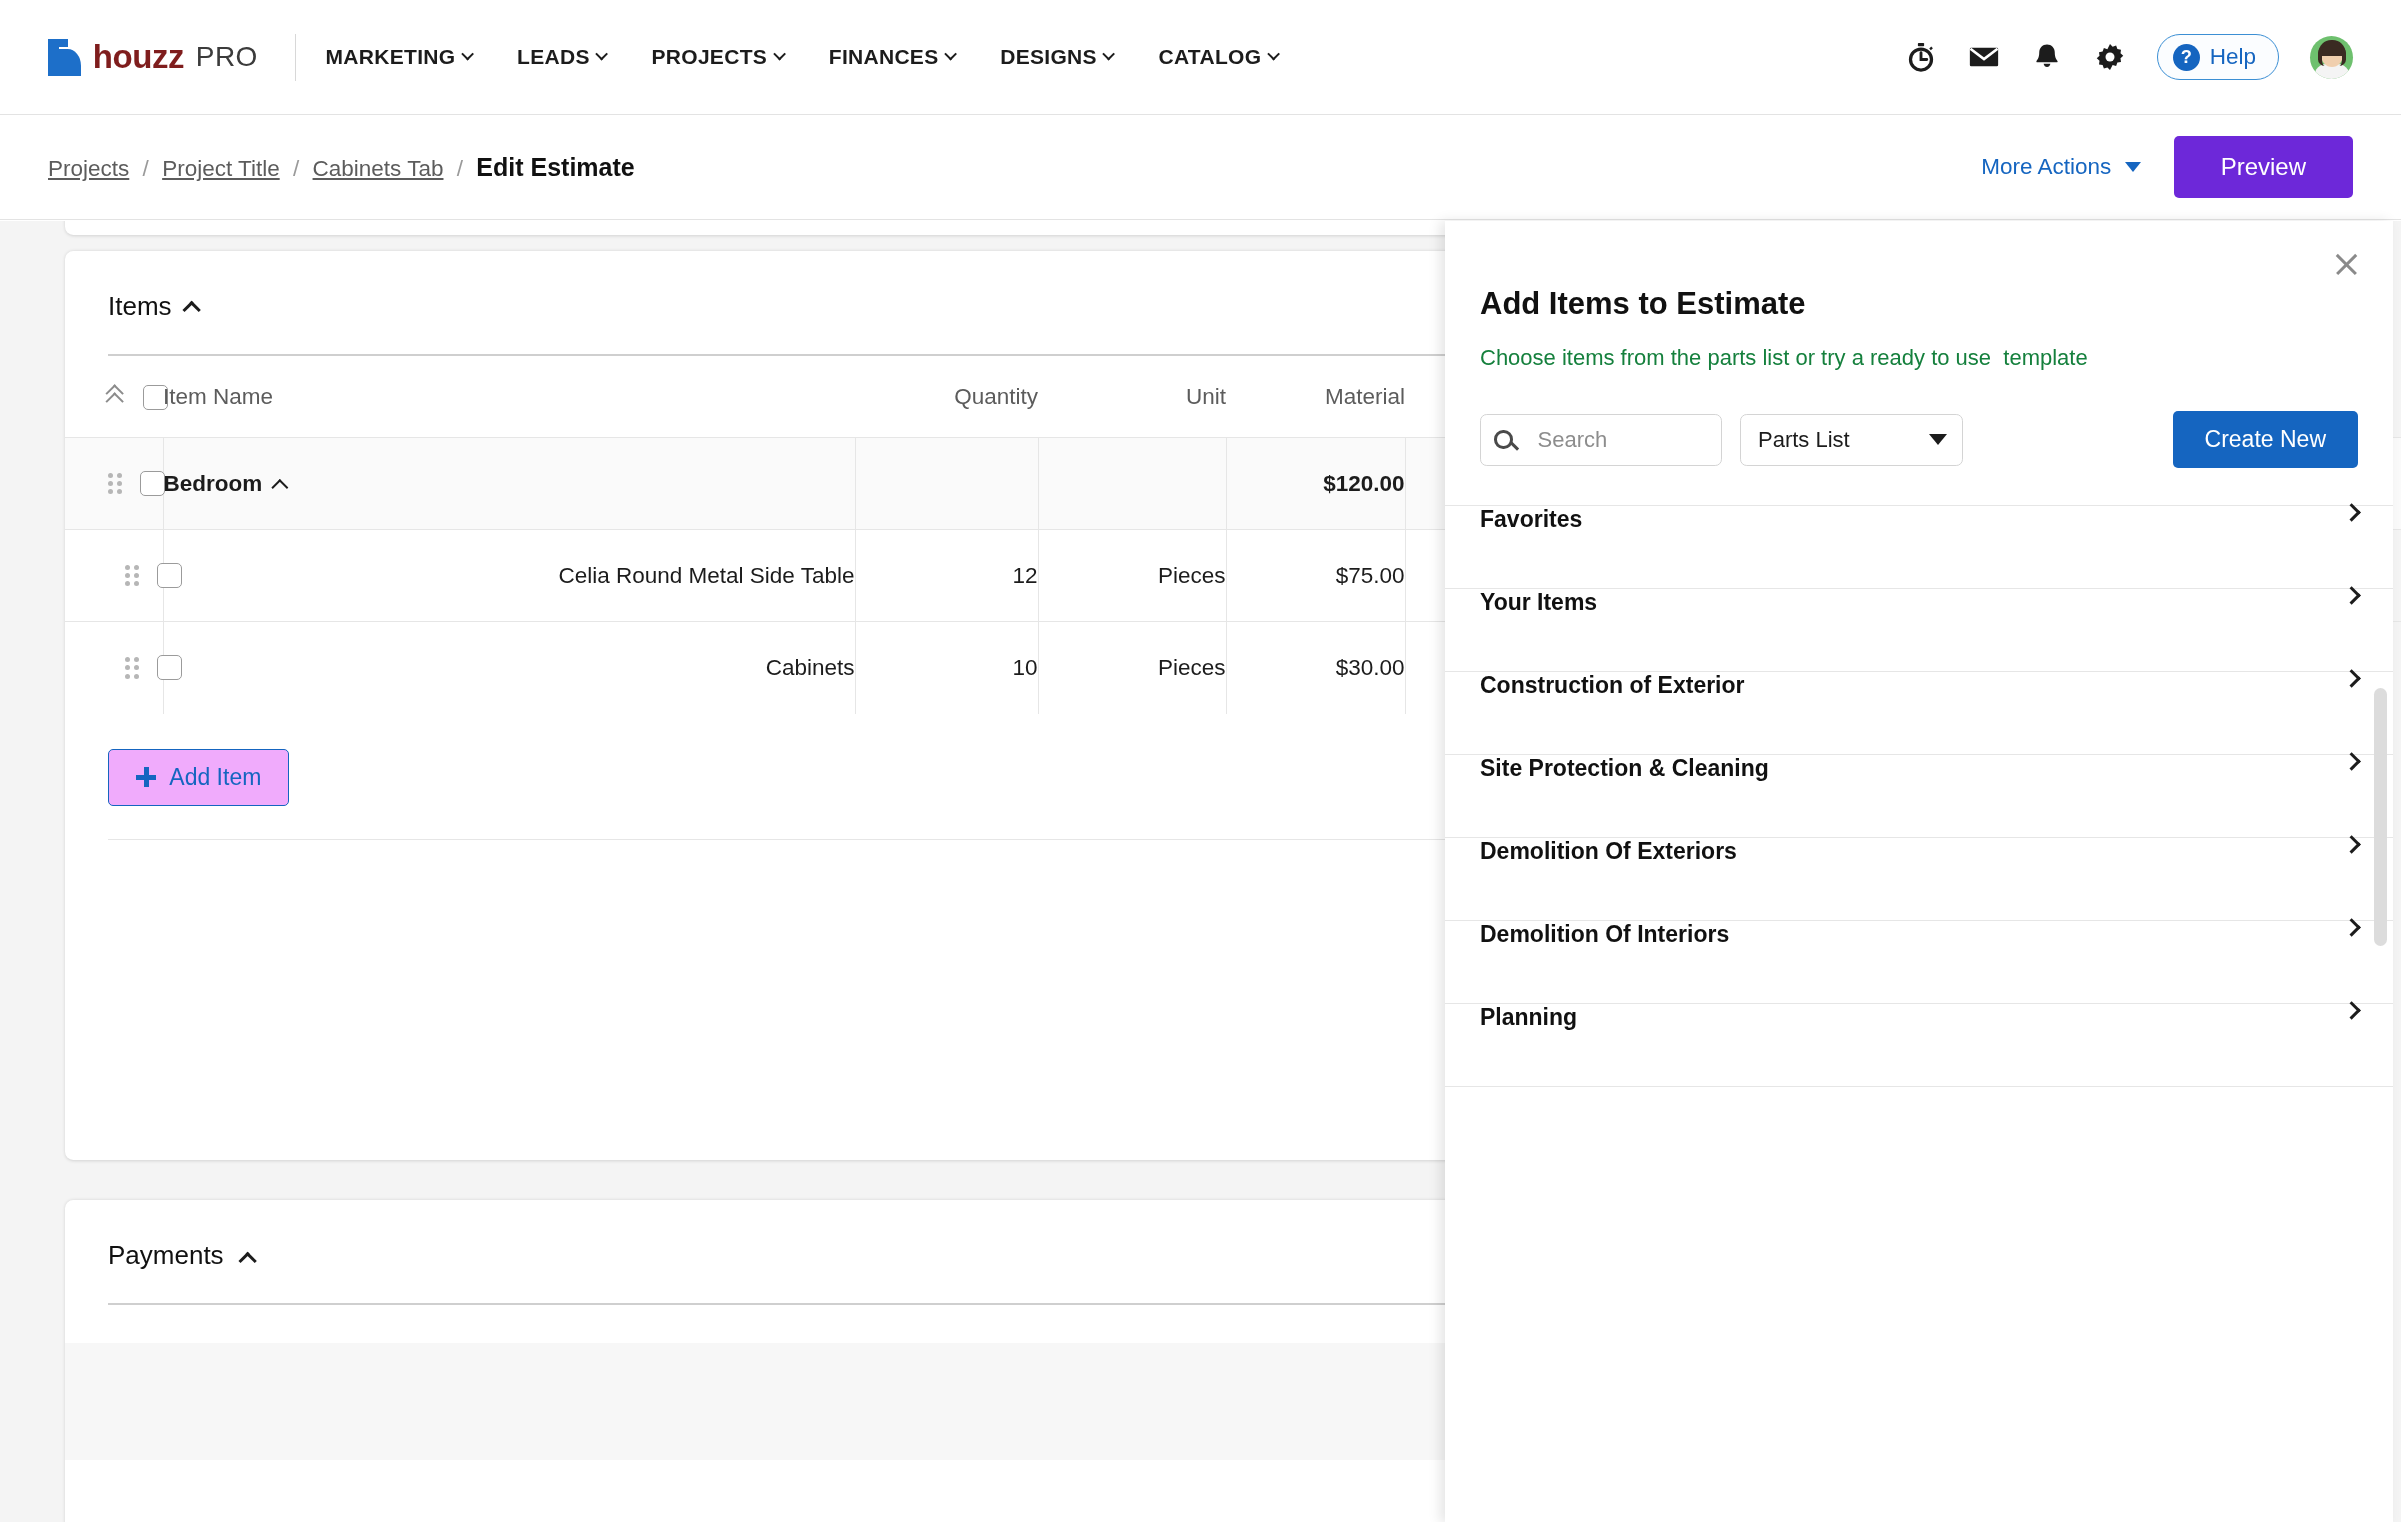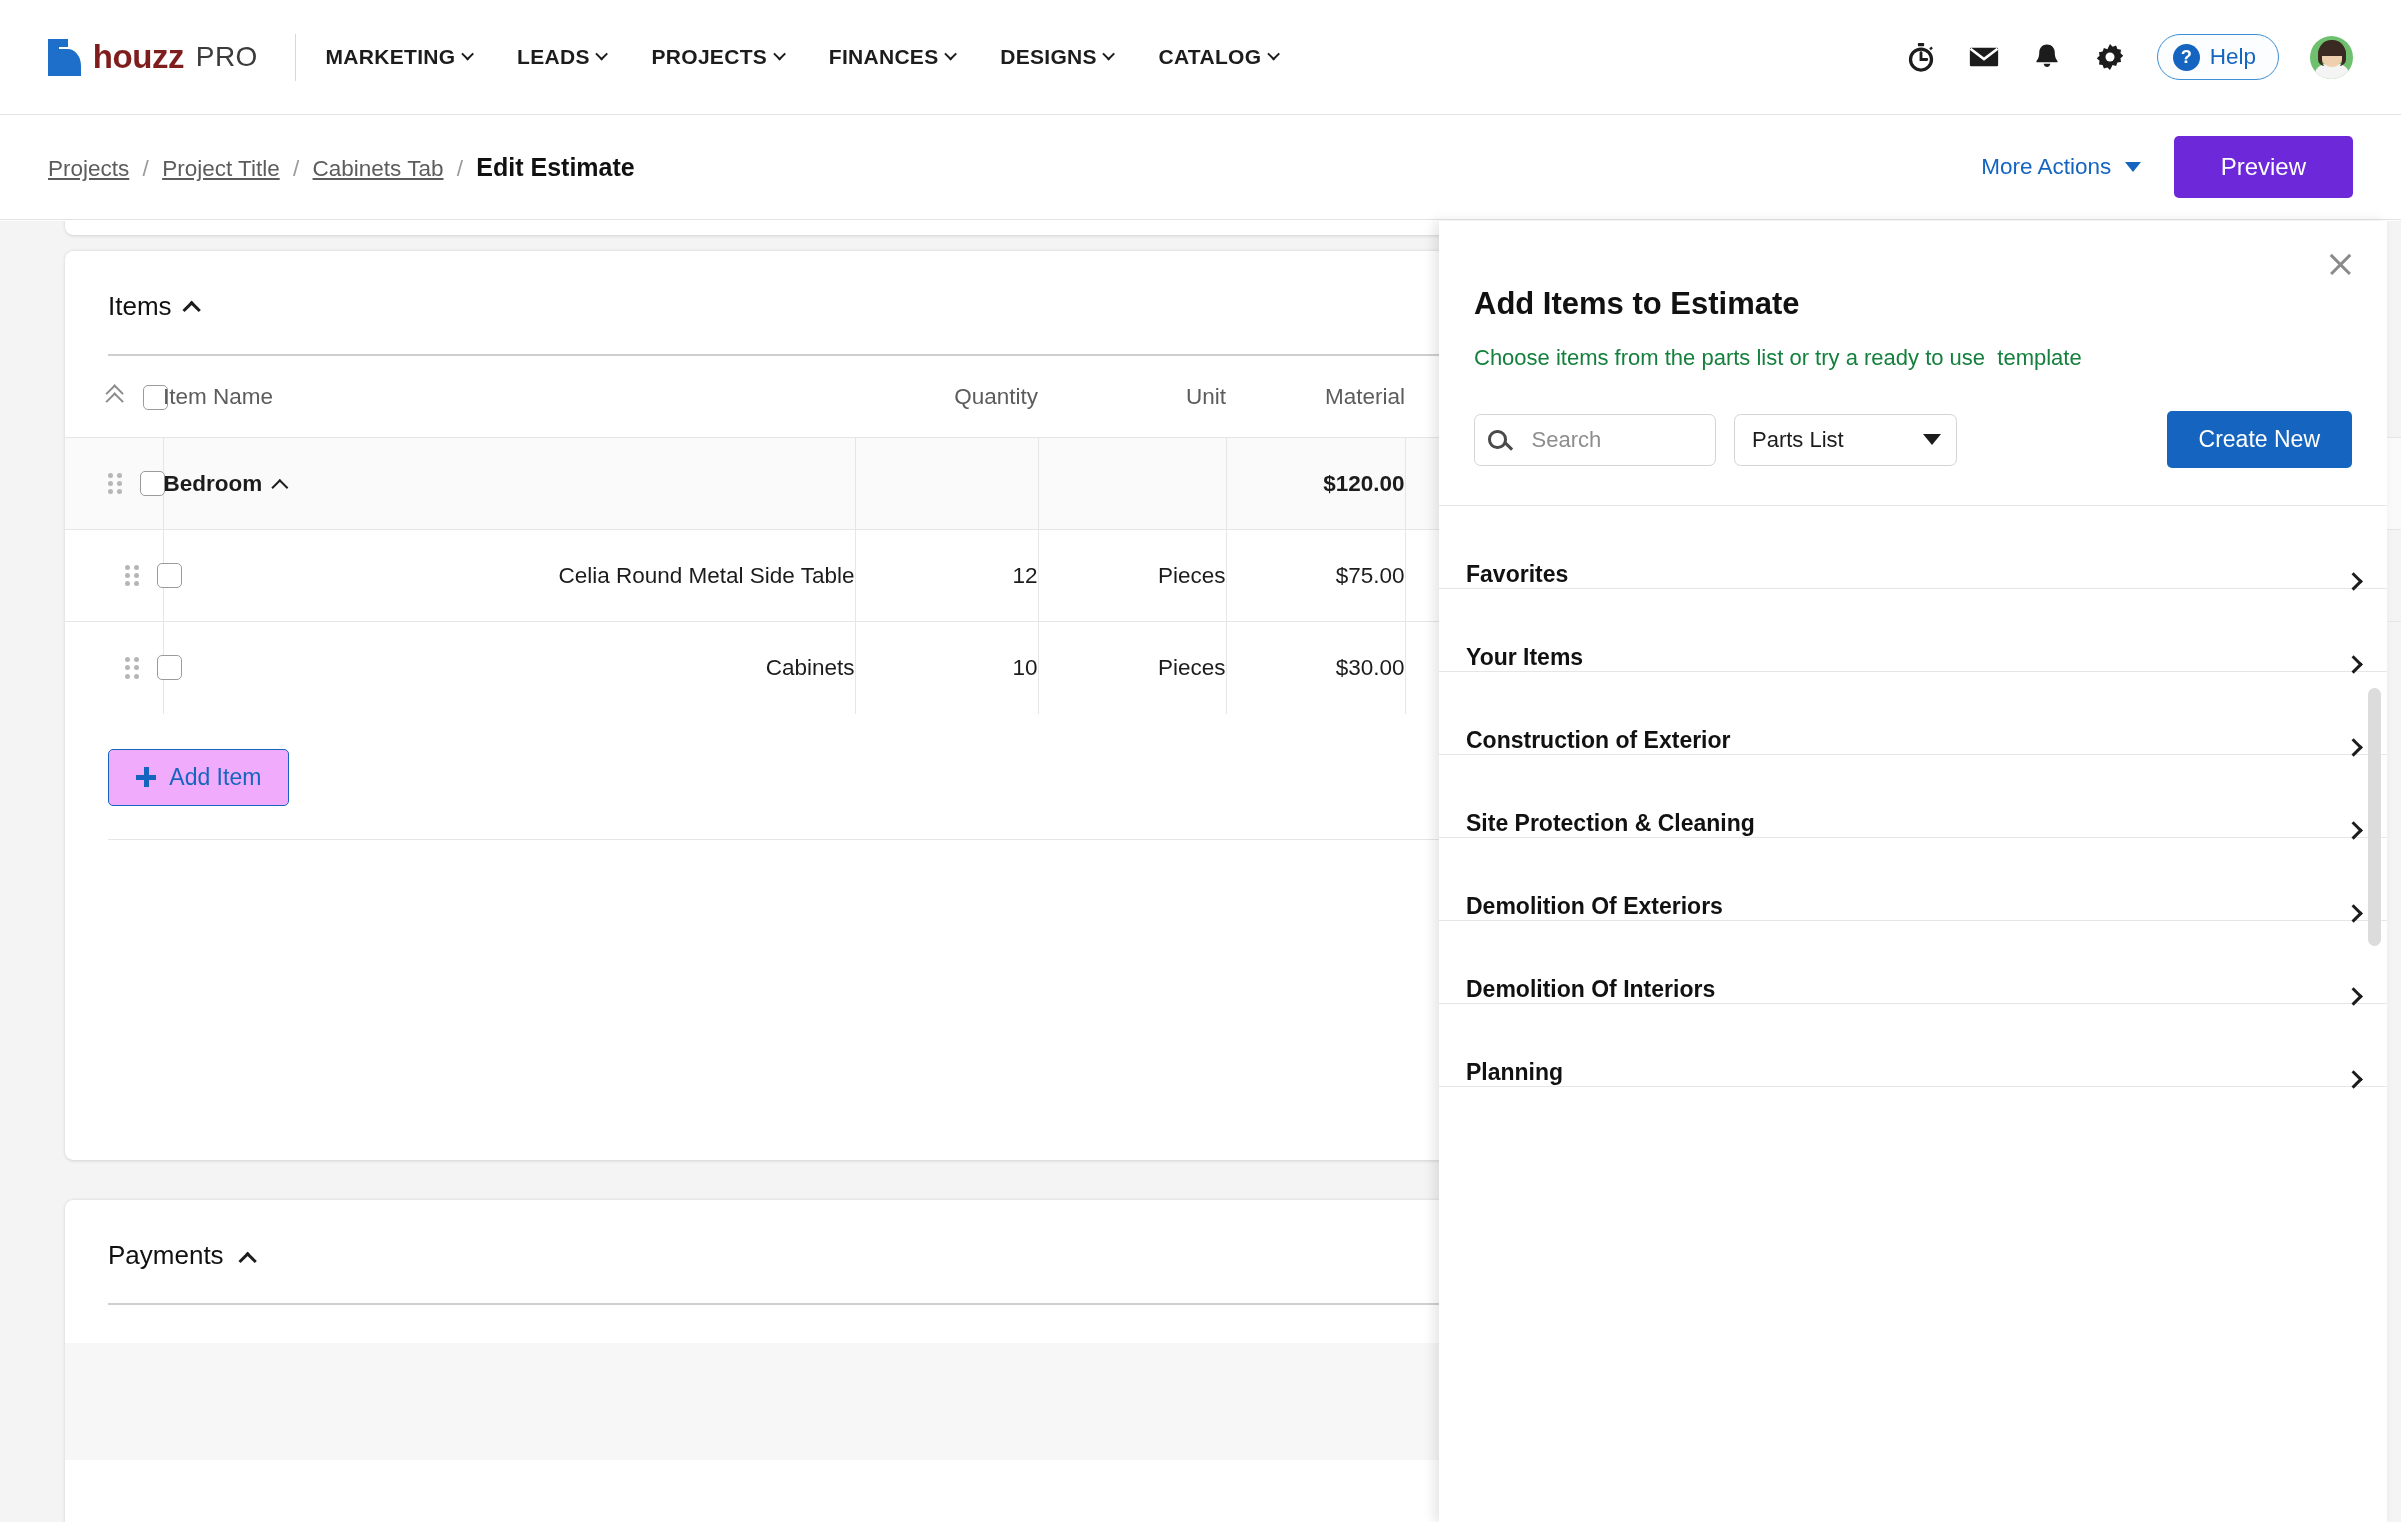--- a/index.html
+++ b/index.html
@@ -215,21 +215,21 @@
   .pay-head { padding: 40px 43px 0 43px; }
   .pay-rule { height: 1.7px; background: #cfcfcf; margin: 32px 43px 0 43px; }
   .pay-empty {
     background: #f7f7f7; margin-top: 38px; height: 117px;
     display: flex; align-items: center; justify-content: flex-end;
     padding-right: 43px; font-size: 22.5px; color: #4a4a4a;
   }
 
   
   .panel {
-    position: absolute; top: 221px; right: 14px; width: 948px; height: 1302px;
+    position: absolute; top: 221px; right: 8px; width: 948px; height: 1302px;
     background: #fff; box-shadow: -5px 0 11.7px rgba(0,0,0,0.10); overflow: hidden;
   }
   .panel-close {
     position: absolute; right: 30px; top: 27px; width: 33px; height: 33px;
     cursor: pointer;
   }
   .panel-close:before, .panel-close:after {
     content:""; position:absolute; left: 3.3px; top: 15px;
     width: 27px; height: 2.5px; background: #8a8a8a;
   }
@@ -274,22 +274,22 @@
     border-left: 9.2px solid transparent; border-right: 9.2px solid transparent;
     border-top: 11px solid #1c1c1c;
   }
   .create-btn {
     margin-left: auto; background: #1565c0; color: #fff; border: none;
     border-radius: 5px; font-size: 23px; font-family: inherit;
     padding: 15px 32px; cursor: pointer;
   }
   .cat-list { margin-top: 37px; border-top: 0.8px solid #e6e6e6; }
   .cat-row {
-    display: flex; align-items: flex-end; height: 83px;
-    border-bottom: 0.8px solid #e6e6e6; padding: 0 27px; cursor: pointer;
+    display: flex; align-items: flex-start; height: 83px;
+    border-bottom: 0.8px solid #e6e6e6; padding: 0 35px; cursor: pointer;
   }
   .cat-label { font-size: 23px; font-weight: bold; color: #111; }
   .chev-right {
     margin-left: auto; width: 13.3px; height: 13.3px;
     border-right: 3.3px solid #1c1c1c; border-top: 3.3px solid #1c1c1c;
     transform: rotate(45deg);
   }
   .panel-scroll {
     position: absolute; right: 5.8px; top: 467px; width: 13.3px; height: 258px;
     background: #dcdcdc; border-radius: 6.7px; cursor: pointer;

